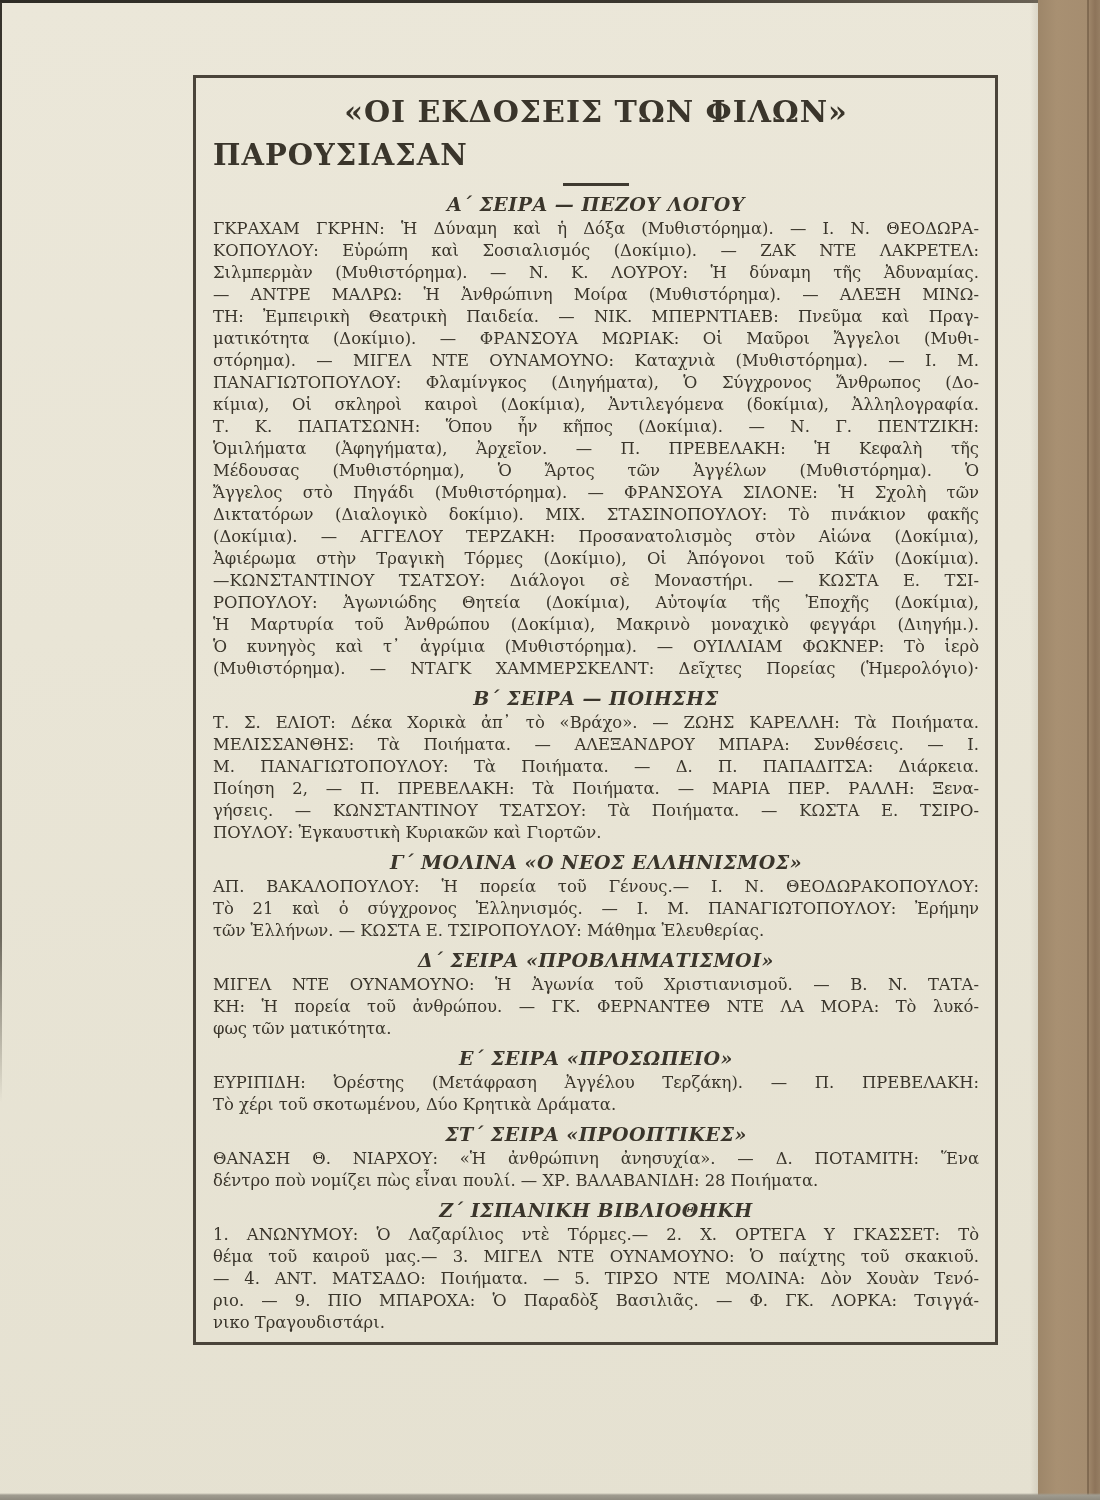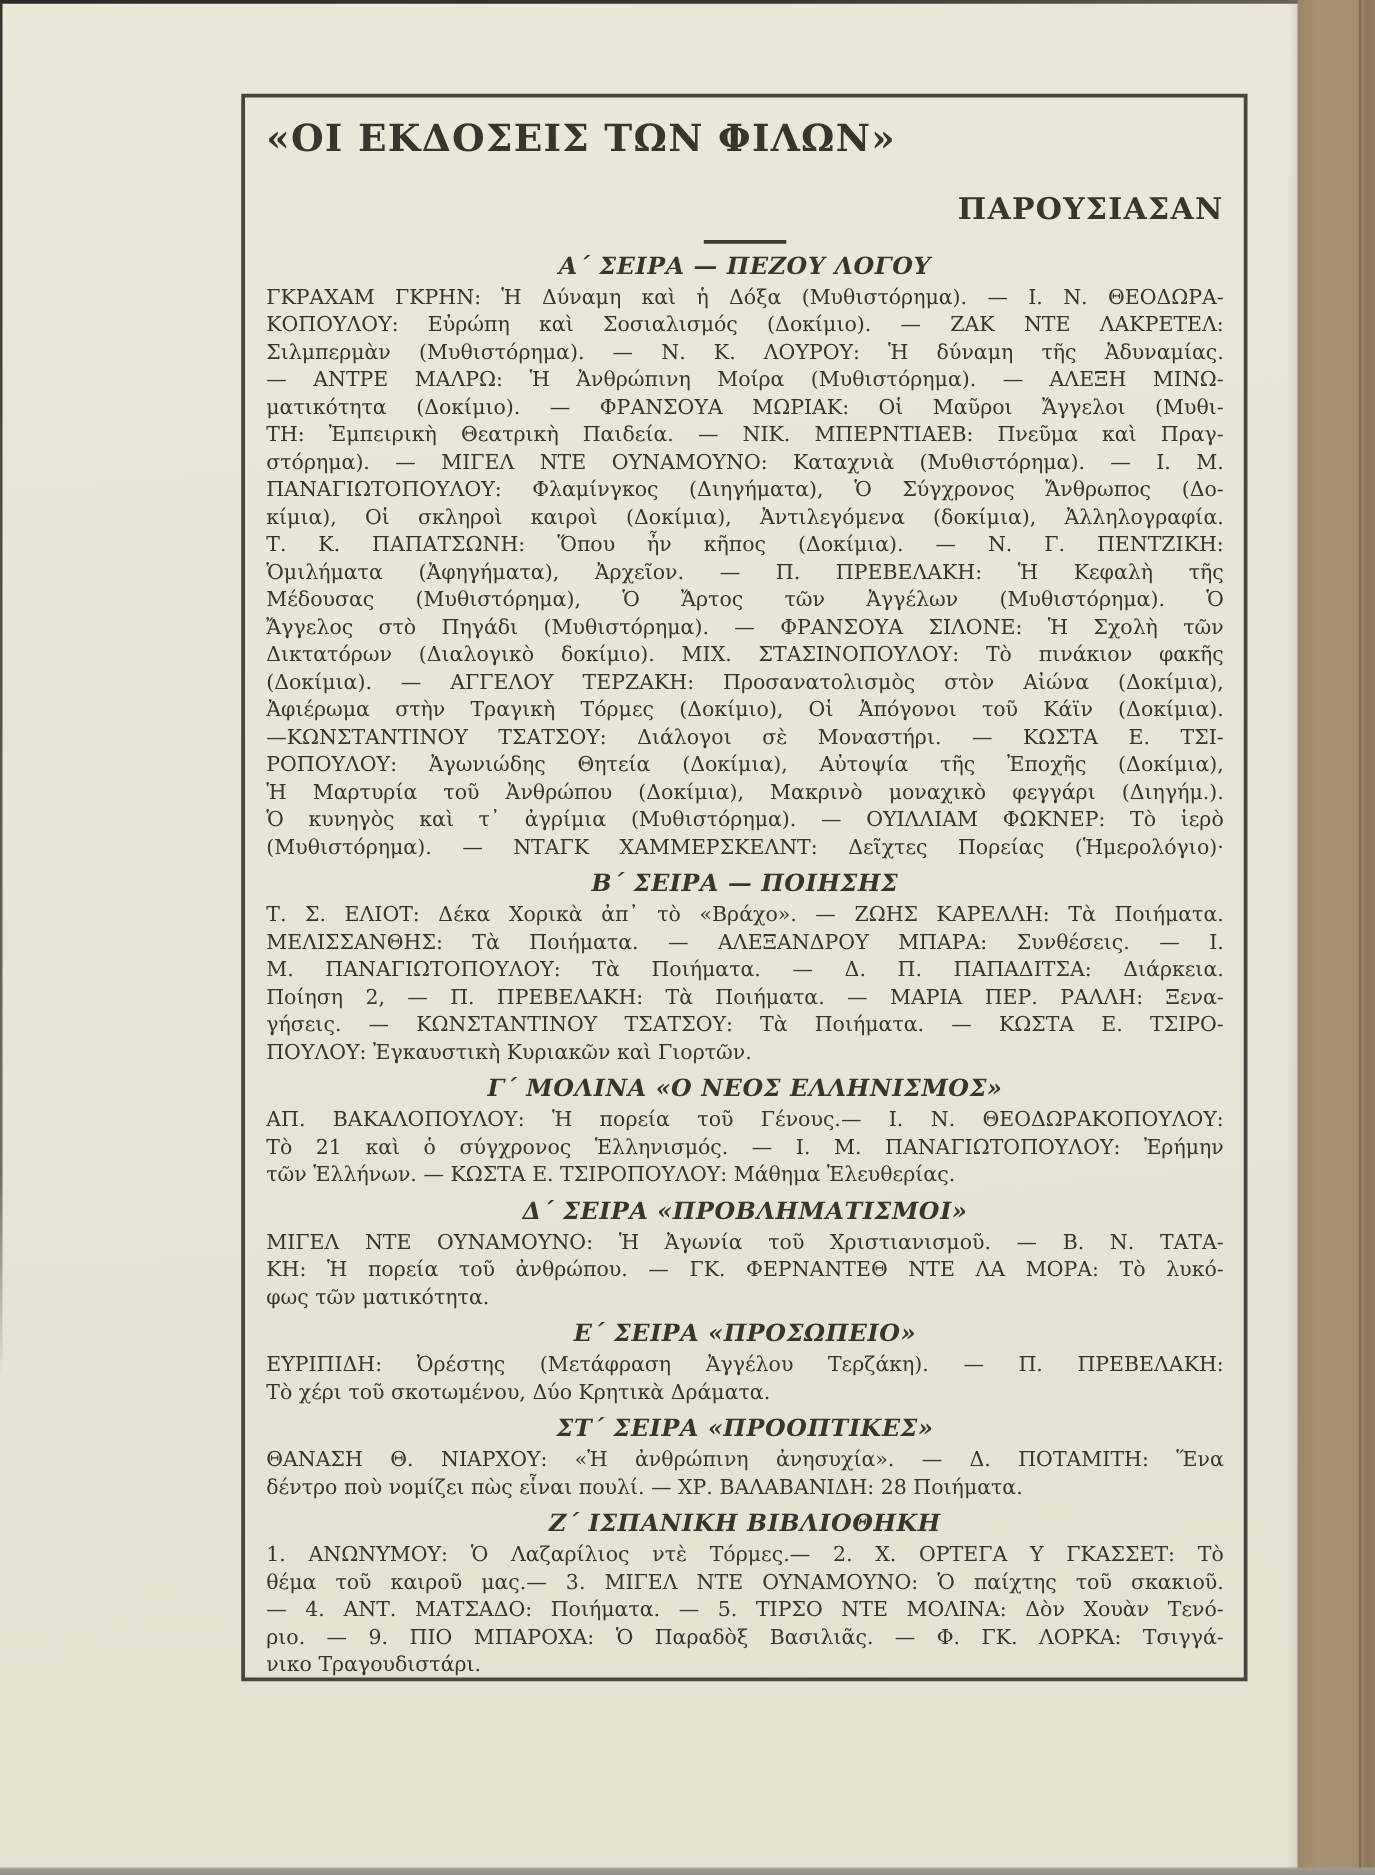--- a/index.html
+++ b/index.html
@@ -58,28 +58,28 @@
   .frame {
     position: absolute;
     left: 193px; top: 75px;
     width: 805px; height: 1270px;
     border: 3px solid #4a443a;
     box-sizing: border-box;
     padding: 8px 16px 0 17px;
   }
   .title {
     font-size: 30px; font-weight: bold;
-    text-align: left; letter-spacing: 1px;
+    text-align: center; letter-spacing: 1px;
     margin-top: 8px;
     white-space: nowrap;
   }
   .subtitle {
-    font-size: 24px; font-weight: bold;
-    text-align: right; letter-spacing: 1px;
-    margin-top: 23px;
+    font-size: 29px; font-weight: bold;
+    text-align: left; letter-spacing: 1px;
+    margin-top: 9px;
   }
   .divider {
     width: 66px; height: 3px;
     background: #3f3a30;
     margin: 11px auto 0 auto;
   }
   .section-heading {
     font-size: 19px; font-weight: bold; font-style: italic;
     text-align: center; letter-spacing: 0.5px;
     margin: 7px 0 3px 0;
@@ -109,22 +109,22 @@
     <div class="title">«ΟΙ ΕΚΔΟΣΕΙΣ ΤΩΝ ΦΙΛΩΝ»</div>
     <div class="subtitle">ΠΑΡΟΥΣΙΑΣΑΝ</div>
     <div class="divider"></div>
     <div id="sections">
         <div>
           <div class="section-heading">Α΄ ΣΕΙΡΑ — ΠΕΖΟΥ ΛΟΓΟΥ</div>
           <div class="line">ΓΚΡΑΧΑΜ ΓΚΡΗΝ: Ἡ Δύναμη καὶ ἡ Δόξα (Μυθιστόρημα). — Ι. Ν. ΘΕΟΔΩΡΑ-</div>
           <div class="line">ΚΟΠΟΥΛΟΥ: Εὐρώπη καὶ Σοσιαλισμός (Δοκίμιο). — ΖΑΚ ΝΤΕ ΛΑΚΡΕΤΕΛ:</div>
           <div class="line">Σιλμπερμὰν (Μυθιστόρημα). — Ν. Κ. ΛΟΥΡΟΥ: Ἡ δύναμη τῆς Ἀδυναμίας.</div>
           <div class="line">— ΑΝΤΡΕ ΜΑΛΡΩ: Ἡ Ἀνθρώπινη Μοίρα (Μυθιστόρημα). — ΑΛΕΞΗ ΜΙΝΩ-</div>
+          <div class="line">ΤΗ: Ἐμπειρικὴ Θεατρικὴ Παιδεία. — ΝΙΚ. ΜΠΕΡΝΤΙΑΕΒ: Πνεῦμα καὶ Πραγ-</div>
           <div class="line">ματικότητα (Δοκίμιο). — ΦΡΑΝΣΟΥΑ ΜΩΡΙΑΚ: Οἱ Μαῦροι Ἄγγελοι (Μυθι-</div>
-          <div class="line">ΤΗ: Ἐμπειρικὴ Θεατρικὴ Παιδεία. — ΝΙΚ. ΜΠΕΡΝΤΙΑΕΒ: Πνεῦμα καὶ Πραγ-</div>
           <div class="line">στόρημα). — ΜΙΓΕΛ ΝΤΕ ΟΥΝΑΜΟΥΝΟ: Καταχνιὰ (Μυθιστόρημα). — Ι. Μ.</div>
           <div class="line">ΠΑΝΑΓΙΩΤΟΠΟΥΛΟΥ: Φλαμίνγκος (Διηγήματα), Ὁ Σύγχρονος Ἄνθρωπος (Δο-</div>
           <div class="line">κίμια), Οἱ σκληροὶ καιροὶ (Δοκίμια), Ἀντιλεγόμενα (δοκίμια), Ἀλληλογραφία.</div>
           <div class="line">Τ. Κ. ΠΑΠΑΤΣΩΝΗ: Ὅπου ἦν κῆπος (Δοκίμια). — Ν. Γ. ΠΕΝΤΖΙΚΗ:</div>
           <div class="line">Ὁμιλήματα (Ἀφηγήματα), Ἀρχεῖον. — Π. ΠΡΕΒΕΛΑΚΗ: Ἡ Κεφαλὴ τῆς</div>
           <div class="line">Μέδουσας (Μυθιστόρημα), Ὁ Ἄρτος τῶν Ἀγγέλων (Μυθιστόρημα). Ὁ</div>
           <div class="line">Ἄγγελος στὸ Πηγάδι (Μυθιστόρημα). — ΦΡΑΝΣΟΥΑ ΣΙΛΟΝΕ: Ἡ Σχολὴ τῶν</div>
           <div class="line">Δικτατόρων (Διαλογικὸ δοκίμιο). ΜΙΧ. ΣΤΑΣΙΝΟΠΟΥΛΟΥ: Τὸ πινάκιον φακῆς</div>
           <div class="line">(Δοκίμια). — ΑΓΓΕΛΟΥ ΤΕΡΖΑΚΗ: Προσανατολισμὸς στὸν Αἰώνα (Δοκίμια),</div>
           <div class="line">Ἀφιέρωμα στὴν Τραγικὴ Τόρμες (Δοκίμιο), Οἱ Ἀπόγονοι τοῦ Κάϊν (Δοκίμια).</div>

